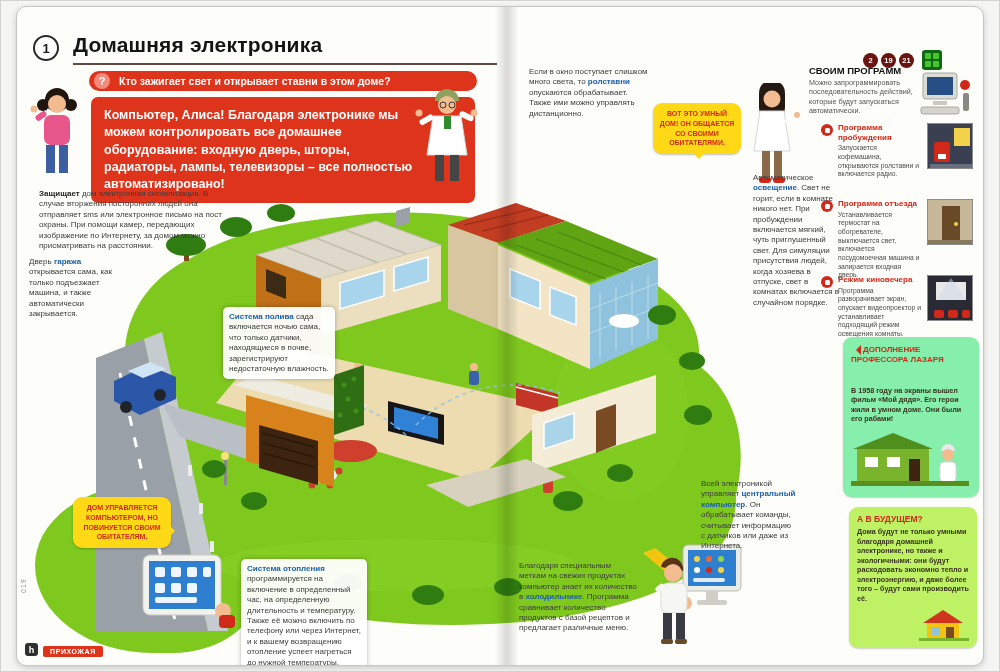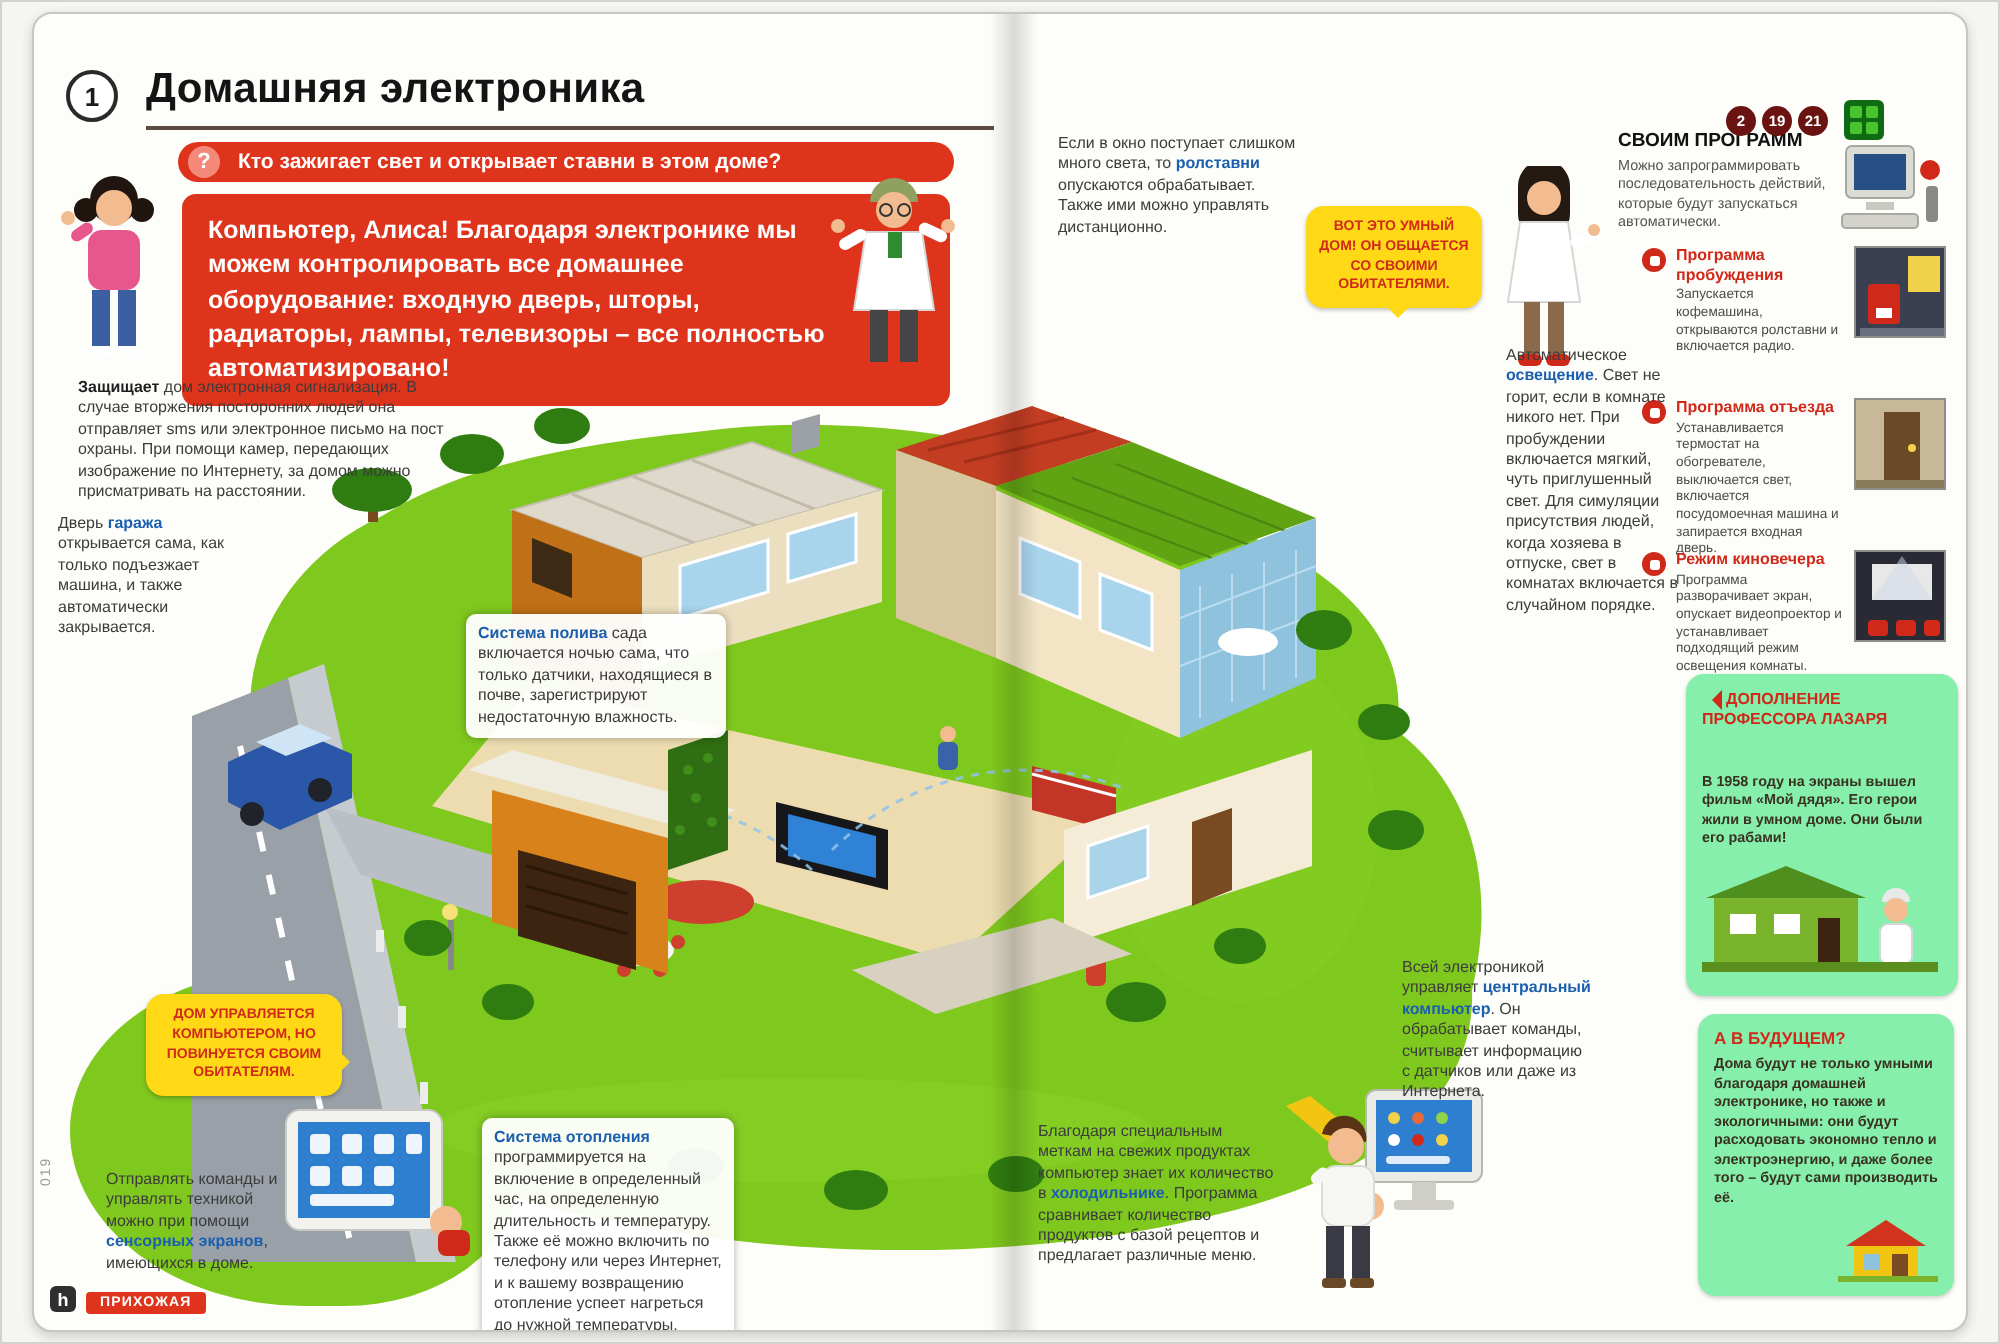--- a/index.html
+++ b/index.html
@@ -73,21 +73,21 @@
   .prog-main { flex:1; }
   .prog-title { font-size:8px; font-weight:bold; color:#d0291a; line-height:1.2; }
   .prog-text { font-size:6.8px; color:#4c4c4c; line-height:1.28; margin-top:2px; }
   .prog-photo { flex:0 0 46px; width:46px; height:46px; border:1px solid #8c8c8c; background:#ccc; overflow:hidden; }
 
   
   .prof-box { position:absolute; background:#86efac; border-radius:9px; padding:8px 8px 6px; z-index:30; box-shadow:0 1px 2px rgba(0,0,0,.2); }
   .prof-title { font-size:8px; font-weight:800; color:#d0291a; line-height:1.3; }
   .prof-title::before { content:""; display:inline-block; border:5px solid transparent; border-right-color:#d0291a; margin-right:2px; vertical-align:-3px; }
   .prof-text { font-size:7.2px; color:#3a3220; font-weight:600; line-height:1.32; margin-top:20px; }
-  .future-box { position:absolute; background:#86efac; border-radius:9px; padding:7px 8px; z-index:30; box-shadow:0 1px 2px rgba(0,0,0,.2); }
+  .future-box { position:absolute; background:#bef264; border-radius:9px; padding:7px 8px; z-index:30; box-shadow:0 1px 2px rgba(0,0,0,.2); }
   .future-title { font-size:8.5px; font-weight:800; color:#d0291a; }
   .future-text { font-size:7.2px; color:#3a3220; font-weight:600; line-height:1.32; margin-top:3px; }
 
   
   .badges-row { display:flex; gap:3px; align-items:center; z-index:20; }
   .page-badge {
     width:15px; height:15px; border-radius:50%; background:#6b1310; color:#fff;
     font-size:7.5px; font-weight:bold; display:flex; align-items:center; justify-content:center;
   }
   .chapter-icon {
@@ -280,21 +280,21 @@
       <ellipse cx="118" cy="306" rx="12" ry="9"></ellipse>
       <ellipse cx="158" cy="338" rx="13" ry="9"></ellipse>
       <ellipse cx="472" cy="338" rx="15" ry="10"></ellipse>
       <ellipse cx="524" cy="310" rx="13" ry="9"></ellipse>
       <ellipse cx="252" cy="420" rx="14" ry="9"></ellipse>
       <ellipse cx="332" cy="432" rx="16" ry="10"></ellipse>
       <ellipse cx="412" cy="424" rx="14" ry="9"></ellipse>
     </g>
   </svg>
 
-  <div class="note whitebox" style="left:216px;top:300px;width:130px">
+  <div class="note whitebox" style="left:206px;top:300px;width:112px">
     <span></span><span class="lead-blue">Система полива</span><span> сада включается ночью сама, что только датчики, находящиеся в почве, зарегистрируют недостаточную влажность.</span>
   </div>
 
   <div class="bubble bubble-left" style="left:56px;top:490px;width:98px">ДОМ УПРАВЛЯЕТСЯ КОМПЬЮТЕРОМ, НО ПОВИНУЕТСЯ СВОИМ ОБИТАТЕЛЯМ.</div>
 
   <svg class="abs" style="left:120px;top:540px;z-index:28" width="100" height="82" viewBox="0 0 100 82">
     <rect x="6" y="8" width="78" height="60" rx="7" fill="#f2f2ef" stroke="#c9c9c5"></rect>
     <rect x="12" y="14" width="66" height="48" fill="#2f7fd0"></rect>
     <g fill="rgba(255,255,255,.92)">
       <rect x="18" y="20" width="10" height="10" rx="2"></rect>
@@ -303,23 +303,20 @@
         <rect x="66" y="20" width="8" height="10" rx="2"></rect>
       <rect x="18" y="36" width="10" height="10" rx="2"></rect>
         <rect x="34" y="36" width="10" height="10" rx="2"></rect>
         <rect x="50" y="36" width="10" height="10" rx="2"></rect>
       <rect x="18" y="50" width="42" height="6" rx="2"></rect>
     </g>
     <circle cx="86" cy="64" r="8" fill="#f3bc90"></circle>
     <rect x="82" y="68" width="16" height="13" rx="4" fill="#d0291a"></rect>
   </svg>
 
-  <div class="note" style="left:36px;top:578px;width:92px">
-    <span>Отправлять команды и управлять техникой можно при помощи </span><span class="lead-blue">сенсорных экранов</span><span>, имеющихся в доме.</span>
-  </div>
 
   <div class="note whitebox" style="left:224px;top:552px;width:126px">
     <span></span><span class="lead-blue">Система отопления</span><span> программируется на включение в определенный час, на определенную длительность и температуру. Также её можно включить по телефону или через Интернет, и к вашему возвращению отопление успеет нагреться до нужной температуры.</span>
   </div>
 
   <div class="abs logo-chip" style="left:8px;top:636px">h</div>
   <div class="abs section-label" style="left:26px;top:639px">ПРИХОЖАЯ</div>
   <div class="side-num">019</div>
 
   <div class="abs badges-row" style="left:846px;top:43px">

